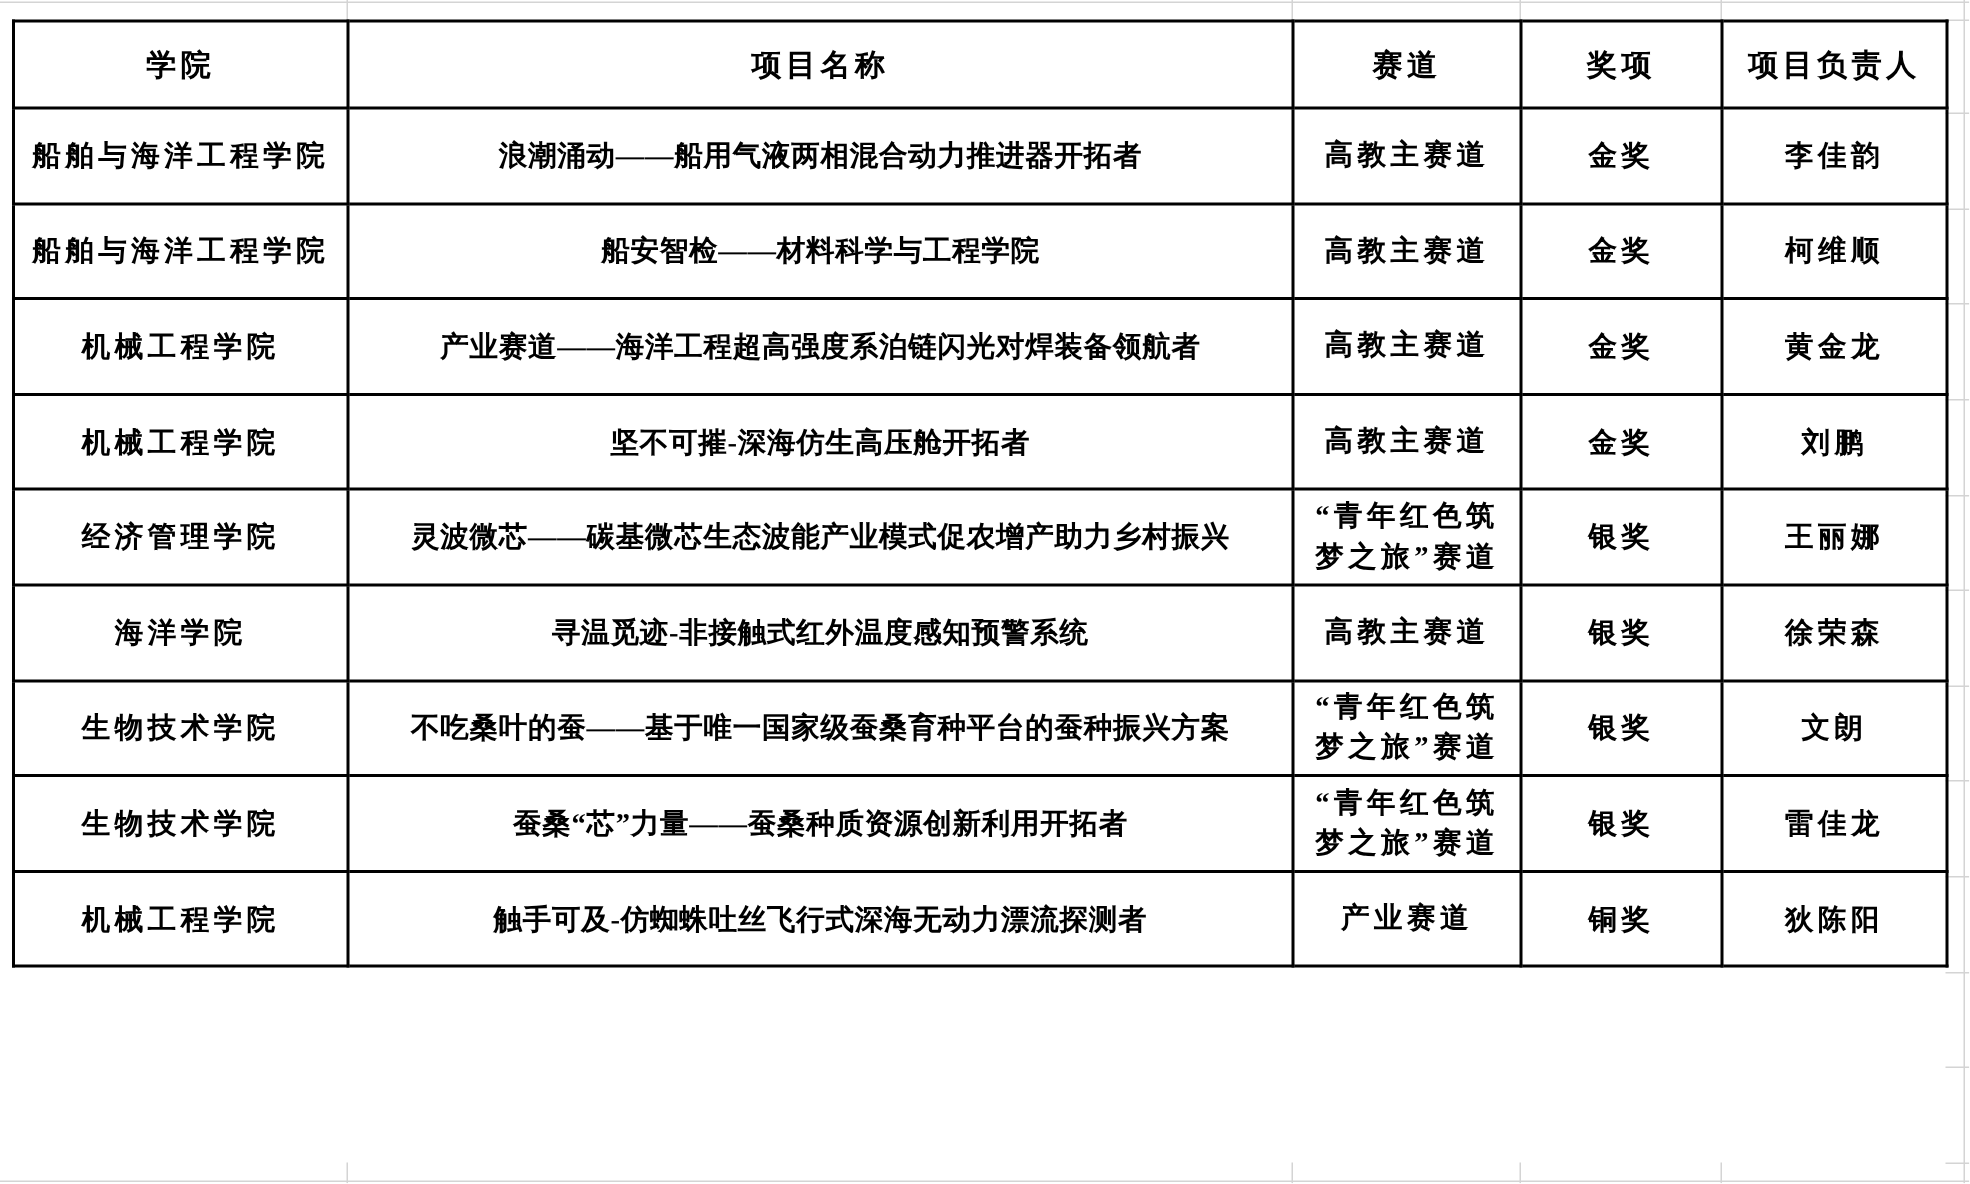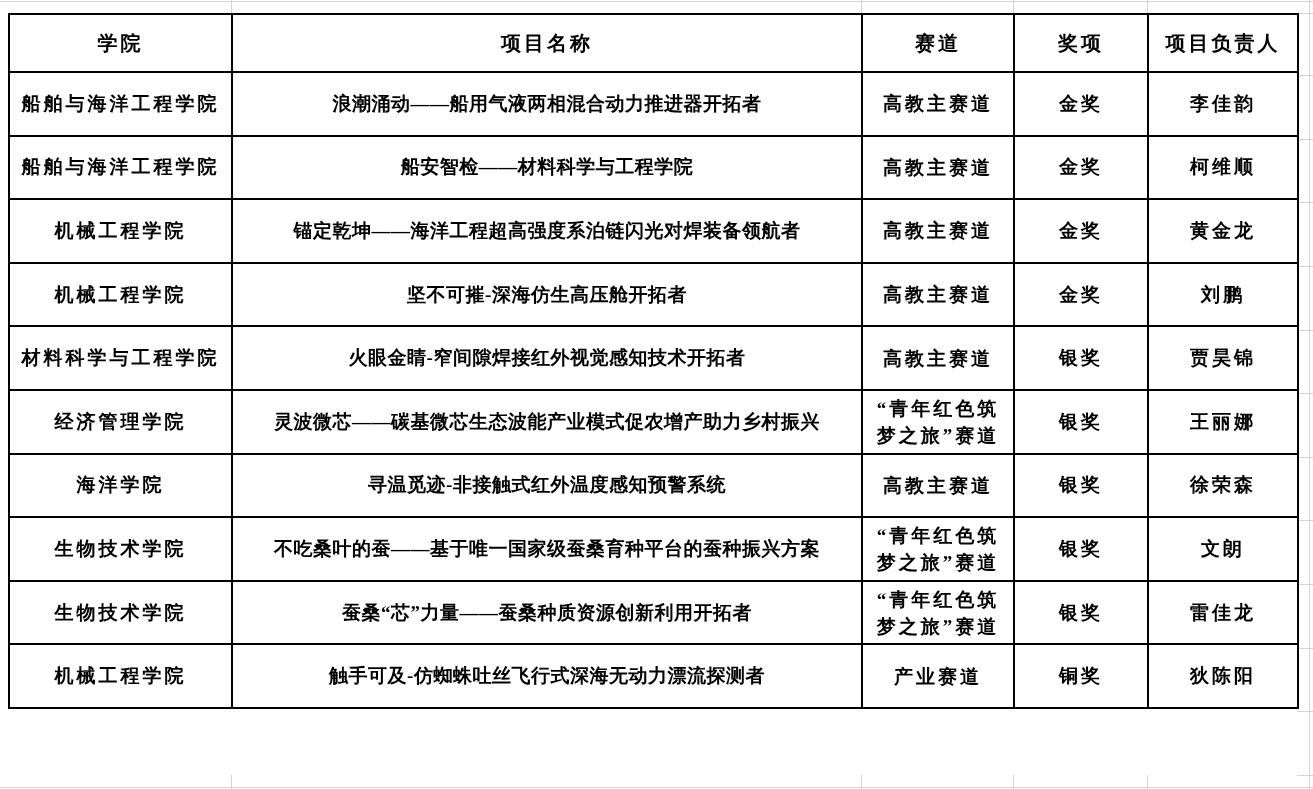--- a/index.html
+++ b/index.html
@@ -109,38 +109,31 @@
       </tr>
       <tr>
         <td class="c-college">船舶与海洋工程学院</td>
         <td class="c-project">船安智检——材料科学与工程学院</td>
         <td class="c-track"><span class="track-wrap">高教主赛道</span></td>
         <td class="c-award">金奖</td>
         <td class="c-leader">柯维顺</td>
       </tr>
       <tr>
         <td class="c-college">机械工程学院</td>
-        <td class="c-project">锚定乾坤——海洋工程超高强度系泊链闪光对焊装备领航者</td>
+        <td class="c-project">产业赛道——海洋工程超高强度系泊链闪光对焊装备领航者</td>
         <td class="c-track"><span class="track-wrap">高教主赛道</span></td>
         <td class="c-award">金奖</td>
         <td class="c-leader">黄金龙</td>
       </tr>
       <tr>
         <td class="c-college">机械工程学院</td>
         <td class="c-project">坚不可摧-深海仿生高压舱开拓者</td>
         <td class="c-track"><span class="track-wrap">高教主赛道</span></td>
         <td class="c-award">金奖</td>
         <td class="c-leader">刘鹏</td>
-      </tr>
-      <tr>
-        <td class="c-college">材料科学与工程学院</td>
-        <td class="c-project">火眼金睛-窄间隙焊接红外视觉感知技术开拓者</td>
-        <td class="c-track"><span class="track-wrap">高教主赛道</span></td>
-        <td class="c-award">银奖</td>
-        <td class="c-leader">贾昊锦</td>
       </tr>
       <tr>
         <td class="c-college">经济管理学院</td>
         <td class="c-project">灵波微芯——碳基微芯生态波能产业模式促农增产助力乡村振兴</td>
         <td class="c-track"><span class="track-wrap">“青年红色筑梦之旅”赛道</span></td>
         <td class="c-award">银奖</td>
         <td class="c-leader">王丽娜</td>
       </tr>
       <tr>
         <td class="c-college">海洋学院</td>

